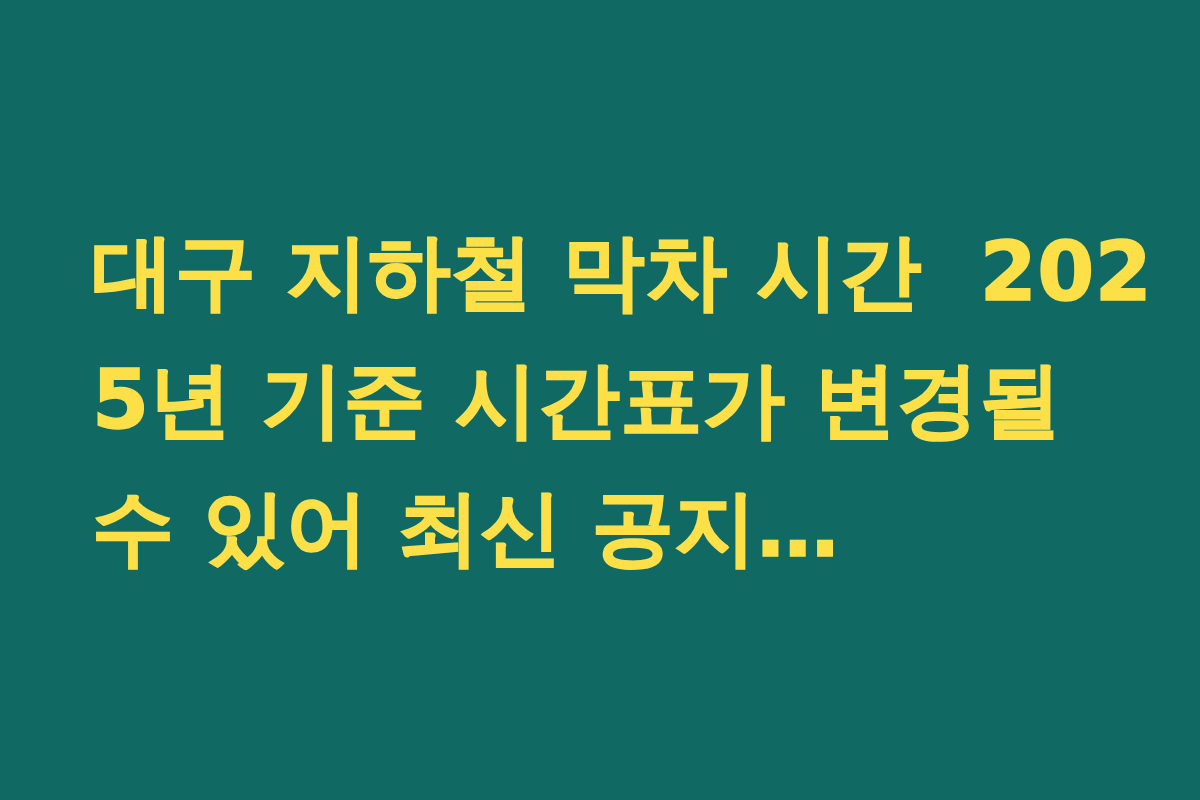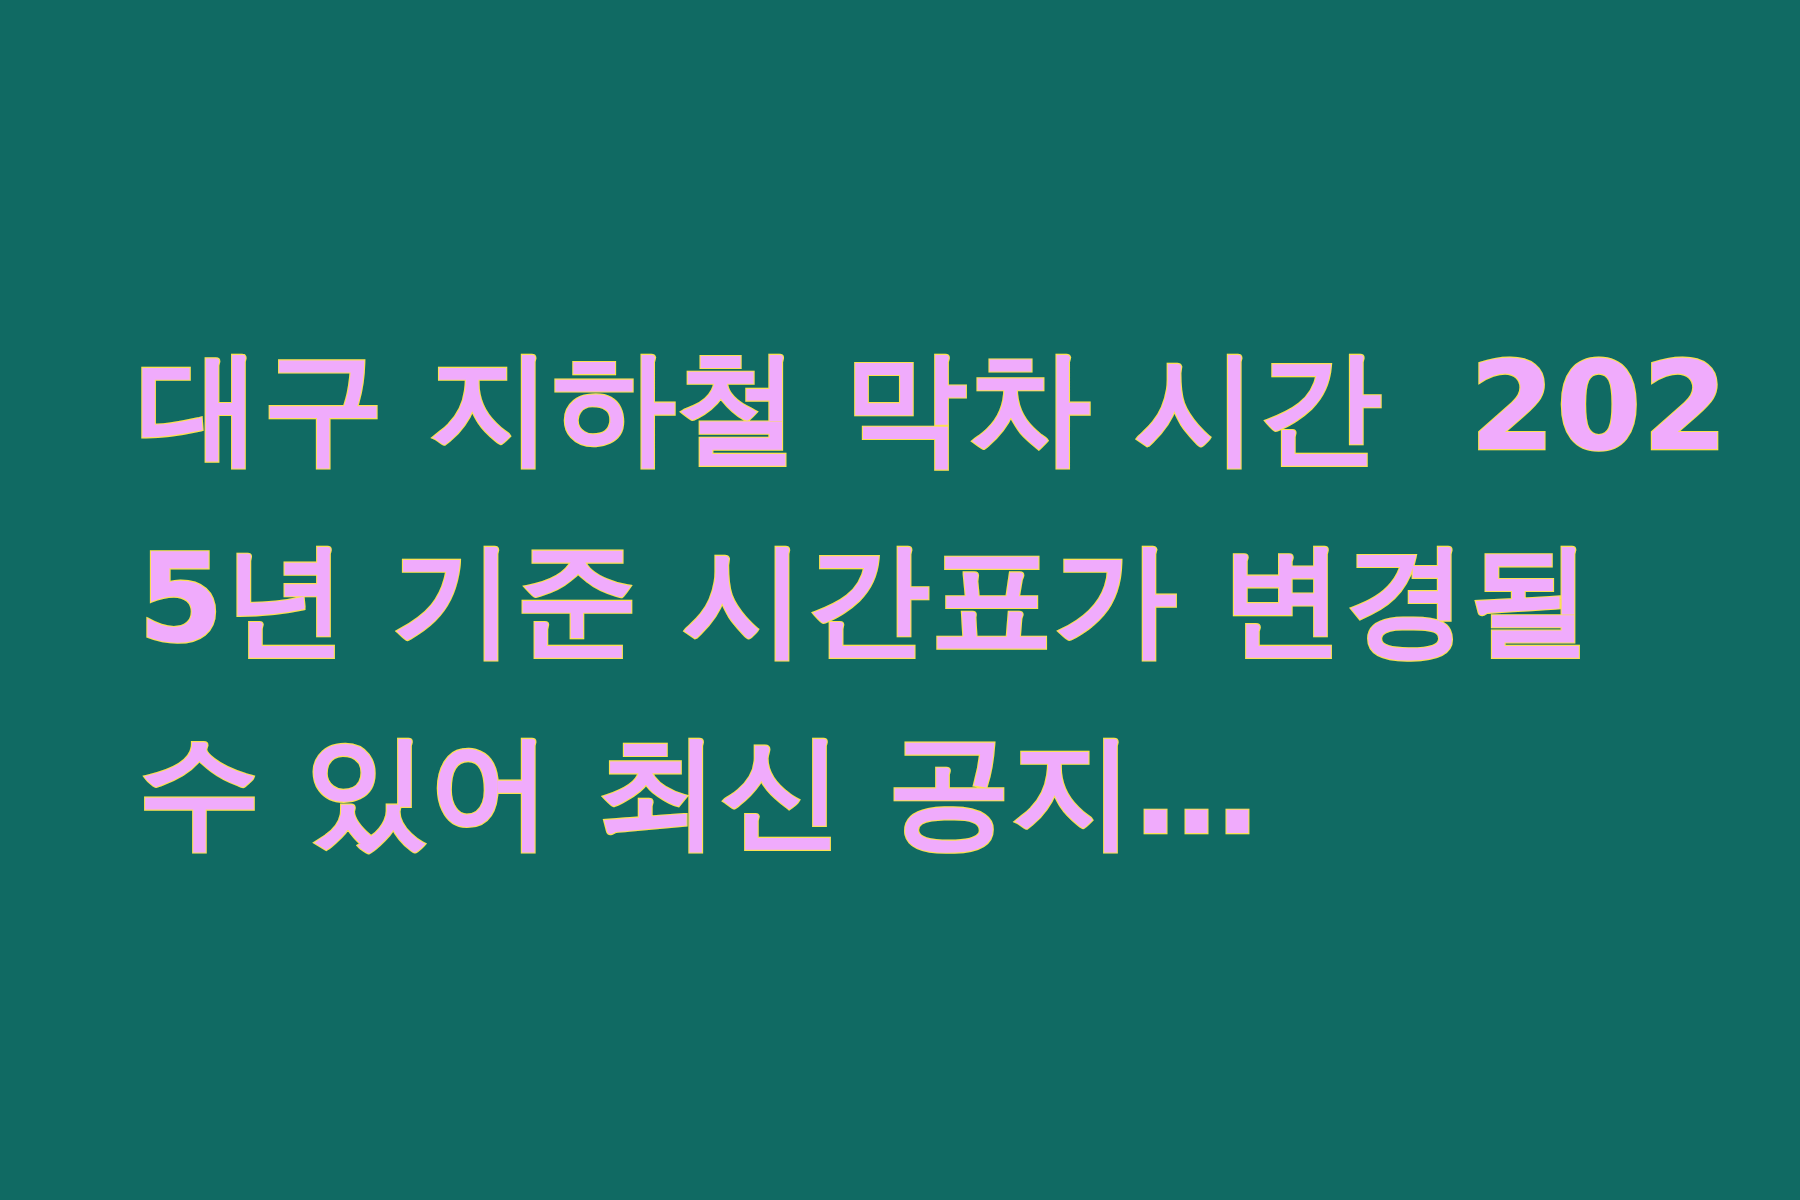--- a/index.html
+++ b/index.html
@@ -25,21 +25,21 @@
     justify-content: flex-start;
     background: #106A63;
   }
 
   #headline {
     display: block;
     box-sizing: border-box;
     width: 1200px;
     padding: 0 36px 0 92px;
 
-    color: #f0abfc;
+    color: #fde047;
     font-family: "DejaVu Sans", "Liberation Sans", sans-serif;
     font-size: 82px;
     font-weight: 700;
     line-height: 128px;
     letter-spacing: 0.5px;
     text-align: left;
     white-space: pre-wrap;
     word-break: break-all;
     overflow-wrap: anywhere;
 

